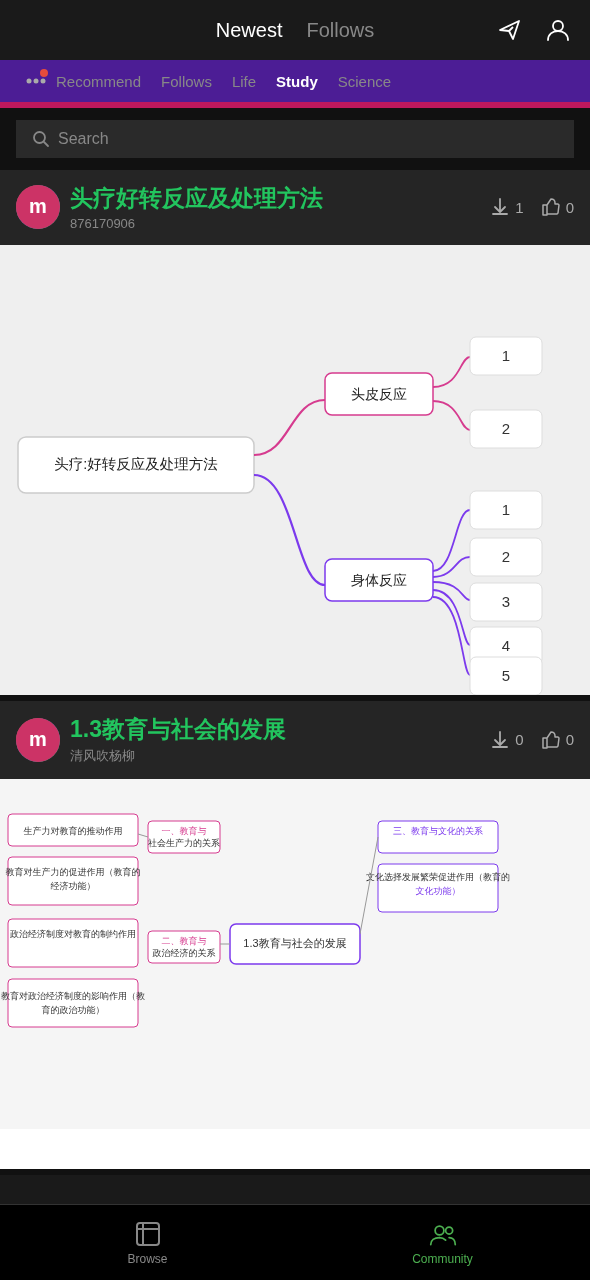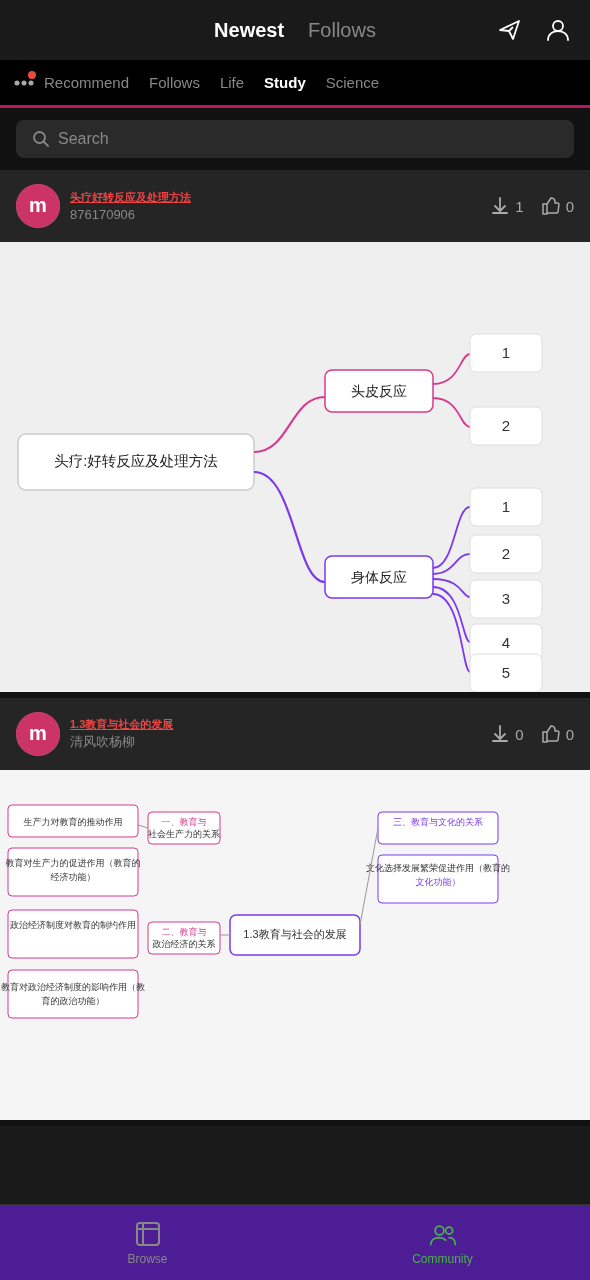--- a/index.html
+++ b/index.html
@@ -29,21 +29,21 @@
       align-items: center;
     }
     .header-tab {
       font-size: 20px;
       font-weight: 400;
       color: #888;
       cursor: pointer;
     }
     .header-tab.active {
       color: #fff;
-      font-weight: 700;
+      font-weight: 400;
     }
     .header-icons {
       position: absolute;
       right: 16px;
       display: flex;
       gap: 16px;
       align-items: center;
     }
     .header-icon {
       width: 32px;
@@ -51,24 +51,24 @@
       display: flex;
       align-items: center;
       justify-content: center;
       cursor: pointer;
     }
 
     
     .category-bar {
       display: flex;
       align-items: center;
-      background: #000000;
-      padding: 0 8px;
+      background: #4c1d95;
+      padding: 0 20px;
       height: 48px;
-      border-bottom: 3px solid #be185d;
+      border-bottom: 6px solid #be185d;
       overflow: hidden;
     }
     .category-dot-icon {
       position: relative;
       width: 32px;
       height: 32px;
       display: flex;
       align-items: center;
       justify-content: center;
       margin-right: 4px;
@@ -99,21 +99,21 @@
       font-weight: 600;
     }
 
     
     .search-bar {
       background: #111;
       padding: 12px 16px;
     }
     .search-input-wrapper {
       background: #2a2a2a;
-      border-radius: 8px;
+      border-radius: 0;
       padding: 10px 16px;
       display: flex;
       align-items: center;
     }
     .search-input-wrapper span {
       color: #888;
       font-size: 16px;
     }
 
     
@@ -138,25 +138,24 @@
       font-size: 20px;
       font-weight: 700;
       color: #fff;
       margin-right: 10px;
       flex-shrink: 0;
     }
     .post-meta {
       flex: 1;
     }
     .post-title {
-      font-size: 11px;
+      font-size: 23px;
       font-weight: 600;
-      color: #ef4444;
+      color: #22c55e;
       line-height: 1.3;
-      text-decoration: underline;
     }
     .post-author {
       font-size: 13px;
       color: #888;
       margin-top: 2px;
     }
     .post-actions {
       display: flex;
       gap: 16px;
       align-items: center;
@@ -182,21 +181,21 @@
       height: 100%;
     }
 
     
     .bottom-nav {
       position: fixed;
       bottom: 0;
       left: 0;
       width: 590px;
       height: 76px;
-      background: #4c1d95;
+      background: #000000;
       border-top: 1px solid #333;
       display: flex;
       align-items: center;
       justify-content: space-around;
     }
     .nav-item {
       display: flex;
       flex-direction: column;
       align-items: center;
       gap: 4px;
@@ -217,21 +216,21 @@
     .nav-label.active {
       color: #4CAF50;
     }
     .nav-icon svg path, .nav-icon svg rect, .nav-icon svg line, .nav-icon svg circle {
       stroke-width: 2;
     }
 
     
     .post2-image {
       background: #fff;
-      height: 350px;
+      height: 390px;
       position: relative;
       overflow: hidden;
     }
 
     .spacer { height: 76px; }
   </style>
 </head>
 <body>
 
 <div class="header">

